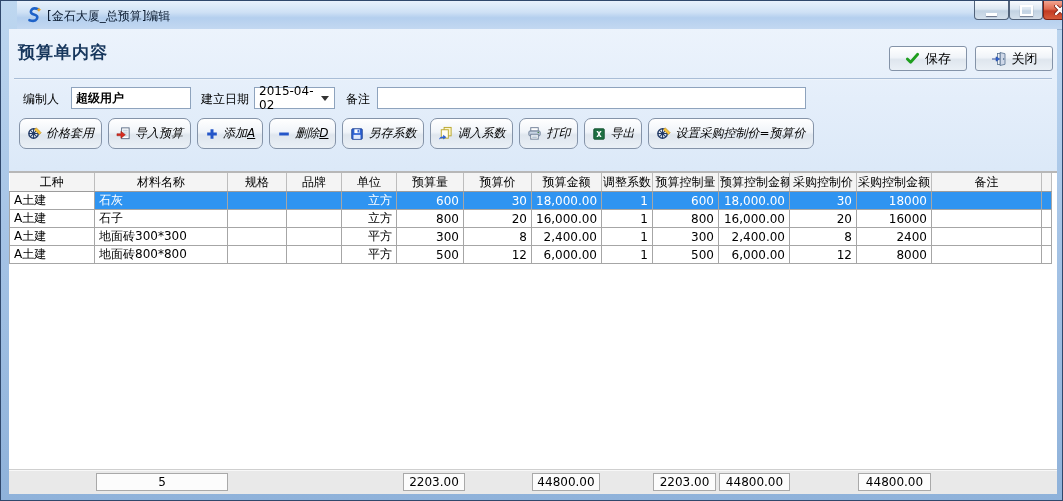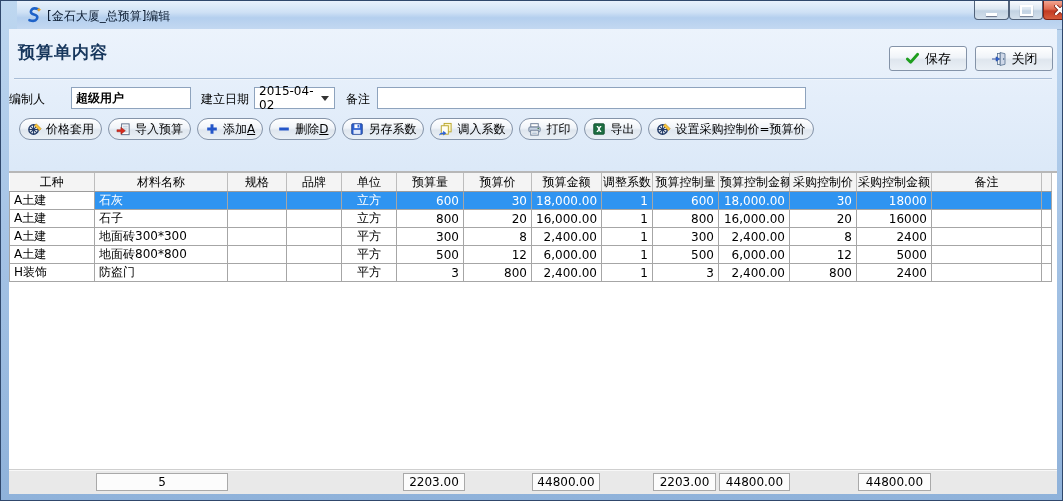--- a/index.html
+++ b/index.html
@@ -36,34 +36,34 @@
   .flabel{position:absolute;top:62px;font-size:12px;color:#000;white-space:nowrap;}
   .tx{position:absolute;top:58px;height:22px;box-sizing:border-box;border:1px solid #8ea3bd;background:#fff;
     font-family:"DejaVu Sans",sans-serif;font-size:12px;padding:0 4px;font-weight:bold;}
   .combo{position:absolute;left:245px;top:58px;width:81px;height:22px;box-sizing:border-box;border:1px solid #8ea3bd;
     background:#fff;display:flex;align-items:center;cursor:default;}
   .combo .val{flex:1;padding-left:4px;}
   .combo .arr{width:0;height:0;border-left:4px solid transparent;border-right:4px solid transparent;
     border-top:5px solid #333;margin-right:5px;}
   
   .toolbar{position:absolute;left:10px;top:89px;height:25px;display:flex;gap:6px;}
-  .tb{height:22px;box-sizing:border-box;padding:0 7px;border:1px solid #8493a8;border-radius:12px;
+  .tb{height:31px;box-sizing:border-box;padding:0 7px;border:1px solid #8493a8;border-radius:7px;
     background:linear-gradient(180deg,#fff 0%,#f0f4f9 45%,#dfe6ee 55%,#eaf0f6 100%);
     display:flex;align-items:center;gap:4px;font-size:12px;white-space:nowrap;cursor:default;
-    font-family:"DejaVu Sans",sans-serif;}
+    font-family:"DejaVu Sans",sans-serif;font-style:italic;}
   .tb u{text-decoration:underline;}
   .tbi{display:flex;align-items:center;}
   
   .grid{position:absolute;left:0;top:142px;width:1048px;height:296px;background:#fff;
     border-top:2px solid #b7b7b7;overflow:hidden;}
   table.g{border-collapse:collapse;table-layout:fixed;border-radius:21px;}
   table.g th{height:18px;background:#f4f4f4;border-right:1px solid #bdbdbd;border-bottom:1px solid #9c9c9c;
     font-weight:normal;font-size:12px;text-align:center;padding:0 1px;white-space:nowrap;overflow:hidden;}
   table.g td{height:17px;border:1px solid #a6a6a6;padding:0 4px;font-size:12px;white-space:nowrap;overflow:hidden;}
-  td.al,th.al{text-align:left;} td.ac{text-align:center;} td.ar{text-align:right;}
+  td.al,th.al{text-align:left;} td.ac{text-align:right;} td.ar{text-align:right;}
   td.cell-sel{background:#2f94f1;color:#fff;border:1px dashed #ef9b3f;}
   td.cell-focus{background:#fff;color:#000;border:1px dotted #555;}
   
   .summary{position:absolute;left:0;top:440px;width:1048px;height:24px;background:#e9e9e9;
     border-top:1px solid #cfcfcf;box-shadow:inset 0 1px 0 #f8f8f8;}
   .sbox{position:absolute;top:3px;height:16px;line-height:16px;box-sizing:content-box;background:#fcfcfc;
     border:1px solid #a9a9a9;text-align:center;font-size:12px;}
   .sb-count{left:87px;width:130px;}
   .sb-qty{left:394px;width:60px;}
   .sb-amt{left:523px;width:66px;}
@@ -117,21 +117,21 @@
           <rect x="6.5" y="2.5" width="2.5" height="11" fill="#eef2f8" stroke="#55708f" stroke-width="0.8"></rect>
           <circle cx="12.6" cy="8" r="0.7" fill="#3c5a7a"></circle>
           <path d="M1 8 h4 V5.8 L8.8 8 5 10.2 V8z" fill="#2f63d4" stroke="#1c3f90" stroke-width="0.5"></path>
         </svg>
       </span>
       <span>关闭</span>
     </div>
 
     <div class="hr"></div>
 
-    <span class="flabel" style="left:0">编制人</span>
+    <span class="flabel" style="left:14px">编制人</span>
     <input class="tx" style="left: 62px; width: 120px;" value="超级用户">
     <span class="flabel" style="left:192px">建立日期</span>
     <div class="combo">
       <span class="val">2015-04-02</span>
       <span class="arr"></span>
     </div>
     <span class="flabel" style="left:337px">备注</span>
     <input class="tx" style="left: 368px; width: 429px;" value="">
 
     <div class="toolbar" id="toolbar">
@@ -325,38 +325,21 @@
               <td class="al"></td>
               <td class="al"></td>
               <td class="ac">平方</td>
               <td class="ar">500</td>
               <td class="ar">12</td>
               <td class="ar">6,000.00</td>
               <td class="ar">1</td>
               <td class="ar">500</td>
               <td class="ar">6,000.00</td>
               <td class="ar">12</td>
-              <td class="ar">5000</td>
-              <td class="al"></td>
-              <td class="al"></td>
-            </tr>
-            <tr>
-              <td class="al">H装饰</td>
-              <td class="al">防盗门</td>
-              <td class="al"></td>
-              <td class="al"></td>
-              <td class="ac">平方</td>
-              <td class="ar">3</td>
-              <td class="ar">800</td>
-              <td class="ar">2,400.00</td>
-              <td class="ar">1</td>
-              <td class="ar">3</td>
-              <td class="ar">2,400.00</td>
-              <td class="ar">800</td>
-              <td class="ar">2400</td>
+              <td class="ar">8000</td>
               <td class="al"></td>
               <td class="al"></td>
             </tr>
           </tbody>
         </table>
     </div>
 
     <div class="summary">
       <div class="sbox sb-count">5</div>
       <div class="sbox sb-qty">2203.00</div>

